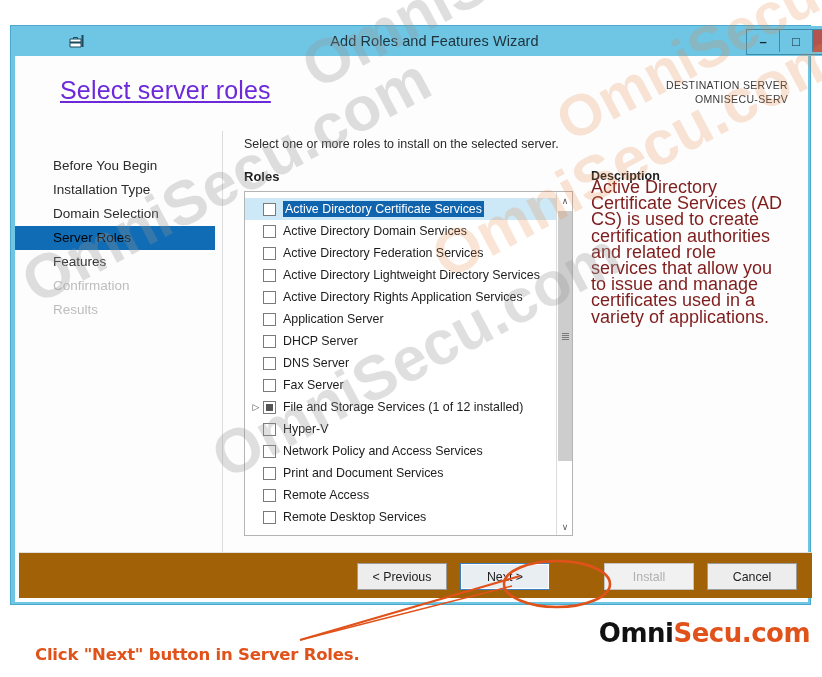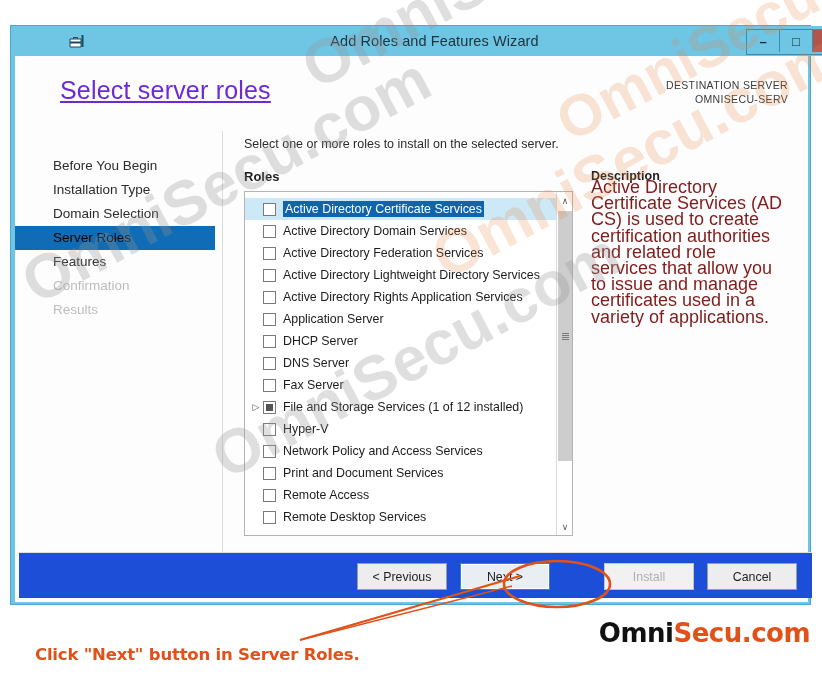--- a/index.html
+++ b/index.html
@@ -193,21 +193,21 @@
     display:flex;align-items:center;justify-content:center;
   }
   #sb-grip{
     width:7px;height:7px;
     background:repeating-linear-gradient(to bottom,#7a7a7a 0 1px,transparent 1px 2px);
   }
 
   
   #footer{
     position:absolute;left:4px;bottom:4px;width:793px;height:46px;
-    background:#1d4ed8;
+    background:#a16207;
     border-top:1px solid #dfdfdf;
     box-sizing:border-box;
   }
   #buttons{
     position:absolute;right:15px;top:10px;display:flex;gap:13px;
   }
   .dlgbtn{
     width:88px;height:25px;
     background:#ededed;
     border:1px solid #9c9c9c;

